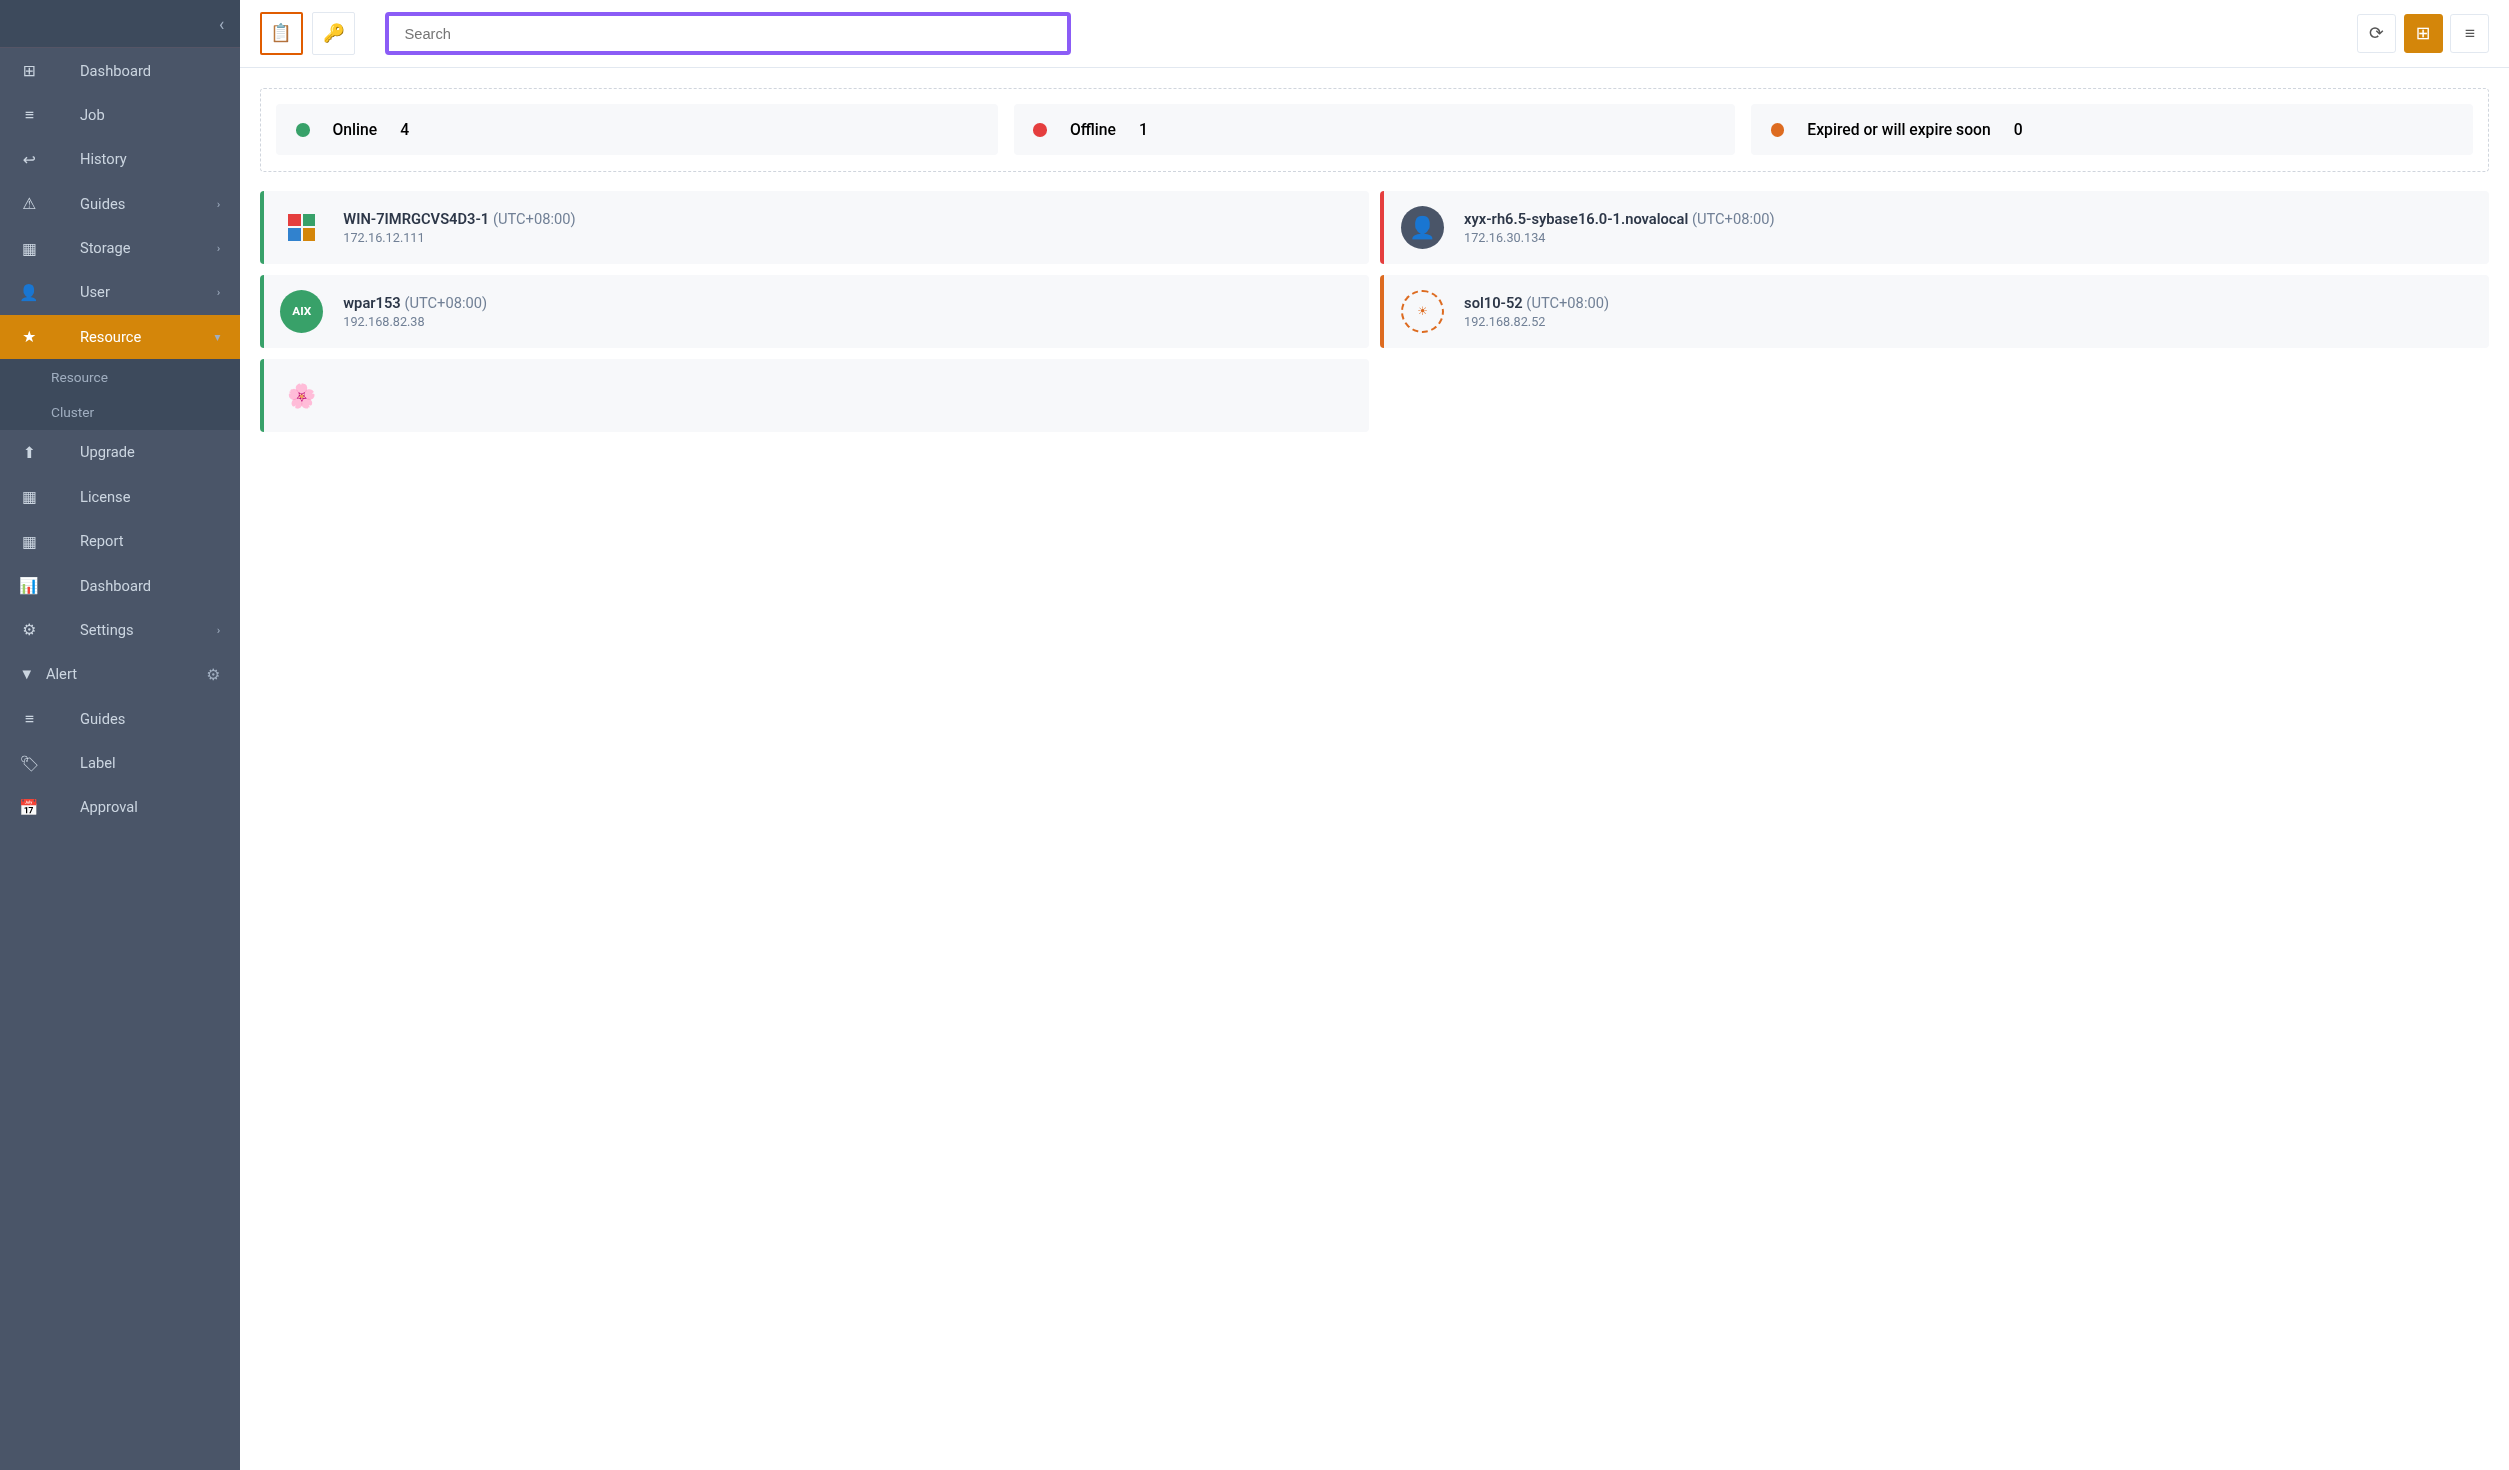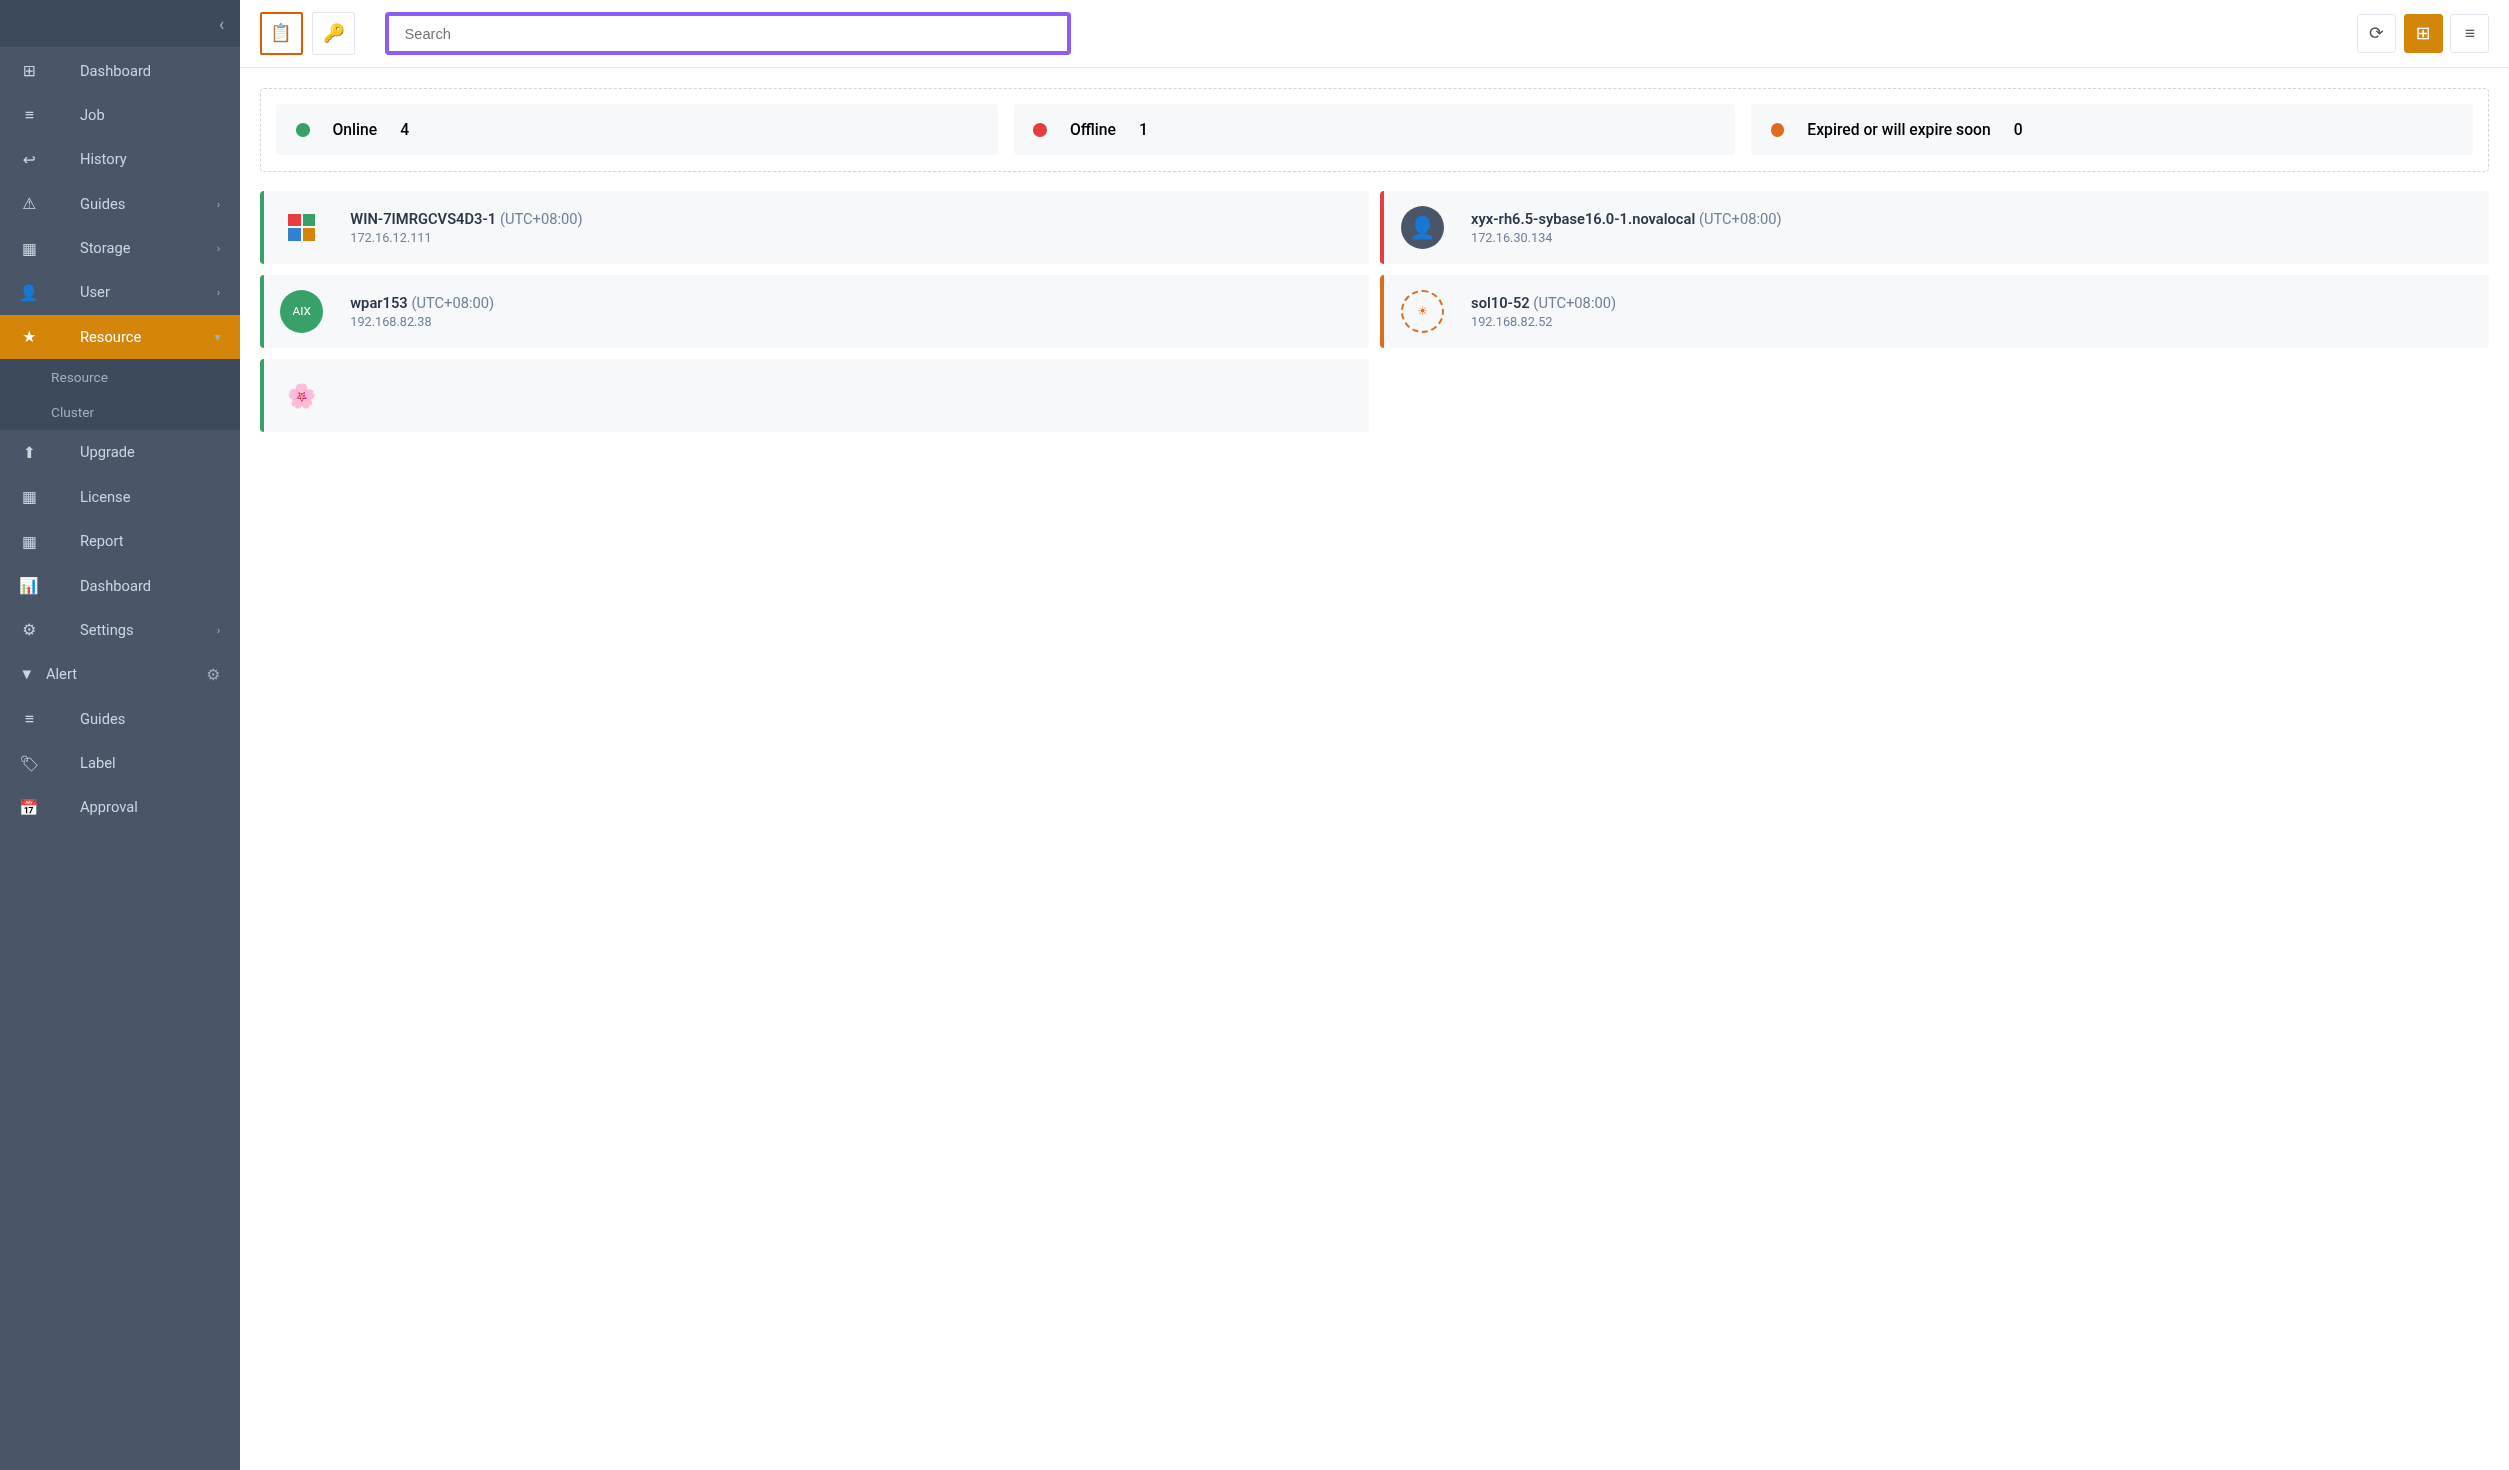--- a/index.html
+++ b/index.html
@@ -176,21 +176,21 @@
       display: grid;
       grid-template-columns: repeat(2, 1fr);
       gap: 11.8px;
     }
     .resource-card {
       background: #f7f8fa;
       border-radius: 3.9px;
       display: flex;
       align-items: center;
       padding: 13.7px 15.7px;
-      gap: 26px;
+      gap: 19px;
       cursor: pointer;
       border-left: 4.9px solid #38a169;
       position: relative;
     }
     .resource-card.offline { border-left-color: #e53e3e; }
     .resource-card.orange { border-left-color: #dd6b20; }
     .resource-icon {
       width: 45px;
       height: 45px;
       border-radius: 50%;
@@ -211,21 +211,21 @@
     .win-r { background: #e53e3e; }
     .win-g { background: #38a169; }
     .win-b { background: #3182ce; }
     .win-y { background: #d4860a; }
 
     
     .aix-icon {
       background: #38a169;
       color: #fff;
       font-size: 11.8px;
-      font-weight: normal;
+      font-weight: bold;
       border-radius: 50%;
       width: 43px;
       height: 43px;
       display: flex;
       align-items: center;
       justify-content: center;
     }
 
     
     .sol-icon {

